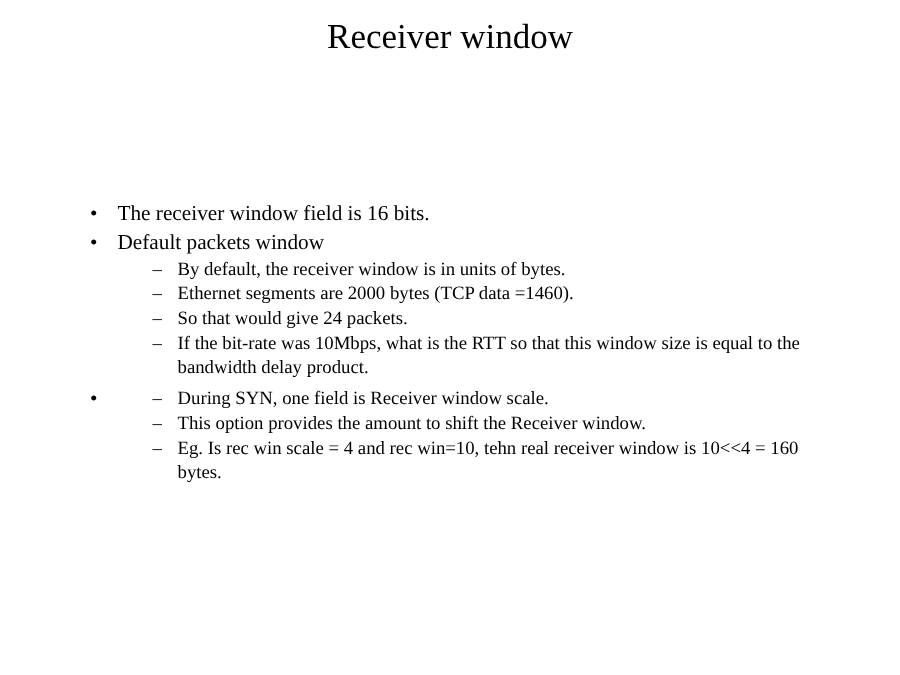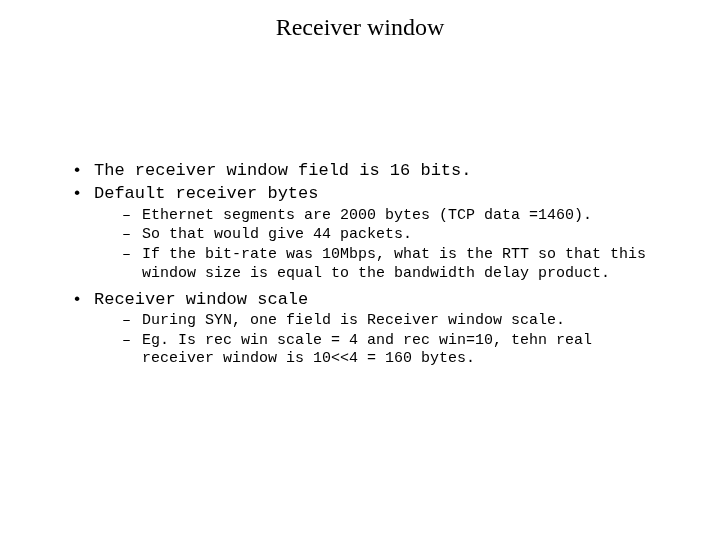--- a/index.html
+++ b/index.html
@@ -16,31 +16,30 @@
     height: 540px;
     position: relative;
     box-sizing: border-box;
   }
   .title {
     position: absolute;
     top: 14px;
     left: 0;
     width: 720px;
     text-align: center;
-    font-size: 24px;
+    font-size: 28px;
     font-weight: normal;
   }
   .body {
     position: absolute;
     top: 160px;
     left: 72px;
     width: 600px;
     font-size: 17px;
     line-height: 1.25;
-    font-family: Liberation Mono, monospace;
   }
   ul.level1 {
     list-style: none;
     margin: 0;
     padding: 0;
   }
   ul.level1 > li {
     position: relative;
     padding-left: 22px;
     margin-bottom: 2px;
@@ -75,30 +74,31 @@
 <div class="slide">
 
   <div class="title">Receiver window</div>
 
   <div class="body">
     <ul class="level1">
       <li>
         <span>The receiver window field is 16 bits.</span>
       </li>
       <li>
-        <span>Default receiver bytes</span>
+        <span>Default packets window</span>
         <ul class="level2">
+          <li><span>By default, the receiver window is in units of bytes.</span></li>
           <li><span>Ethernet segments are 2000 bytes (TCP data =1460).</span></li>
-          <li><span>So that would give 44 packets.</span></li>
+          <li><span>So that would give 24 packets.</span></li>
           <li><span>If the bit-rate was 10Mbps, what is the RTT so that this window size is equal to the bandwidth delay product.</span></li>
         </ul>
       </li>
       <li>
-        <span>Receiver window scale</span>
         <ul class="level2">
           <li><span>During SYN, one field is Receiver window scale.</span></li>
+          <li><span>This option provides the amount to shift the Receiver window.</span></li>
           <li><span>Eg. Is rec win scale = 4 and rec win=10, tehn real receiver window is 10&lt;&lt;4 = 160 bytes.</span></li>
         </ul>
       </li>
     </ul>
   </div>
 
 </div>
 
 </body></html>

